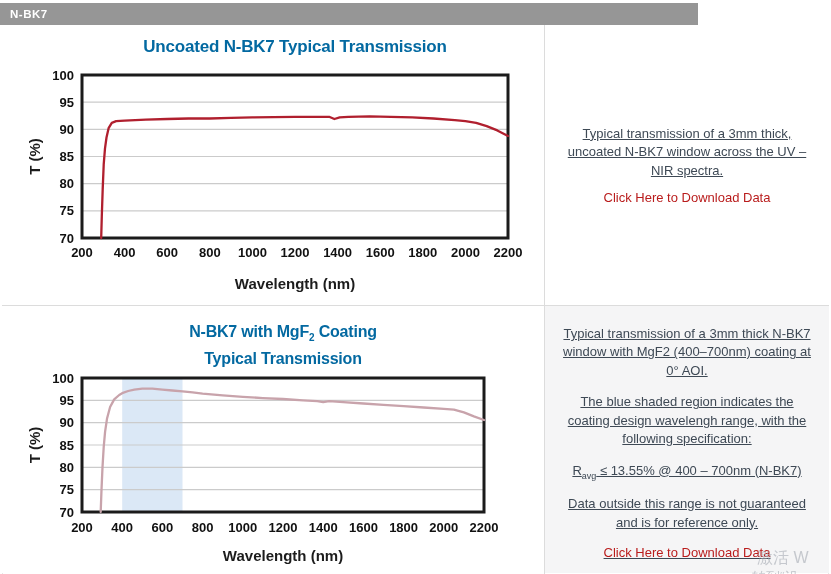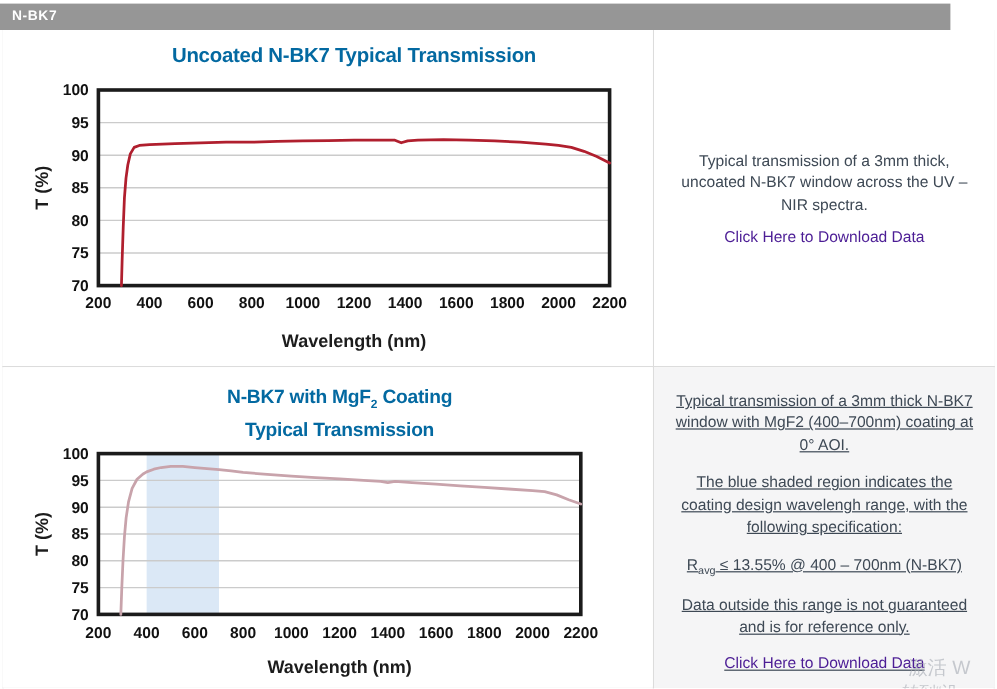--- a/index.html
+++ b/index.html
@@ -1,42 +1,42 @@
 <!DOCTYPE html>
 <html><head>
 <meta charset="utf-8">
 <style>
   html,body{margin:0;padding:0;background:#fff;}
   .page{position:relative;width:831px;height:574px;background:#fff;overflow:hidden;
         font-family:"Liberation Sans",sans-serif;color:#3e4955;}
-  .tab-bar{position:absolute;top:3px;left:0;width:792px;height:22px;background:#969696;
+  .tab-bar{position:absolute;top:3px;left:0;width:698px;height:22px;background:#969696;
            color:#fff;font-size:11.5px;font-weight:bold;line-height:22px;letter-spacing:.5px;
            padding-left:10px;box-sizing:border-box;}
   .divider-v{position:absolute;left:544px;top:25px;width:1px;height:549px;background:#dcdcdc;}
   .divider-h{position:absolute;left:2px;top:305px;width:827px;height:1px;background:#dcdcdc;}
   .border-l{position:absolute;left:2px;top:25px;width:1px;height:549px;background:#e6e6e6;}
   .border-r{position:absolute;left:828px;top:25px;width:1px;height:549px;background:#e6e6e6;}
   .border-b{position:absolute;left:2px;top:572px;width:827px;height:1px;background:#ececec;}
   .q-tl{position:absolute;left:2px;top:25px;width:542px;height:280px;background:#fff;}
   .q-bl{position:absolute;left:2px;top:306px;width:542px;height:267px;background:#fff;}
   .q-tr{position:absolute;left:545px;top:25px;width:284px;height:280px;background:#fff;
         display:flex;flex-direction:column;justify-content:center;box-sizing:border-box;padding:0 14px;}
   .q-br{position:absolute;left:545px;top:306px;width:284px;height:267px;background:#f5f5f6;
         display:flex;flex-direction:column;justify-content:center;box-sizing:border-box;padding:6px 14px 0;text-decoration:underline;}
   .chart-title{position:absolute;font-weight:bold;color:#0369a1;text-align:center;letter-spacing:-.2px;}
   .q-tl .chart-title{left:80px;width:426px;top:12px;font-size:17px;}
   .q-bl .chart-title{left:80px;width:402px;top:15px;font-size:16px;line-height:21px;}
   .chart-title sub{font-size:10px;}
   .chart-svg{position:absolute;left:0;top:0;}
   svg text{font-family:"Liberation Sans",sans-serif;}
   .panel-text{font-size:13px;line-height:1.42;text-align:center;margin:0 0 0 0;color:#3e4955;}
-  .q-tr .panel-text{margin-bottom:10px;}
+  .q-tr .panel-text{margin-bottom:10px;text-decoration:underline;}
   .q-br .panel-text{margin-bottom:13px;}
   .spec-line sub{font-size:9px;}
-  .dl-link{display:block;text-align:center;color:#4c1d95;font-size:13px;cursor:pointer;text-decoration:none;}
+  .dl-link{display:block;text-align:center;color:#b91c1c;font-size:13px;cursor:pointer;text-decoration:none;}
   .watermark{position:absolute;left:757px;top:534px;color:rgba(168,173,180,.62);white-space:nowrap;}
   .watermark .wm1{font-size:16px;line-height:20px;margin-top:14px;}
   .watermark .wm2{font-size:14px;line-height:18px;margin-left:-5px;}
 </style>
 </head>
 <body>
 
 <div class="page">
 
   <div class="tab-bar">

